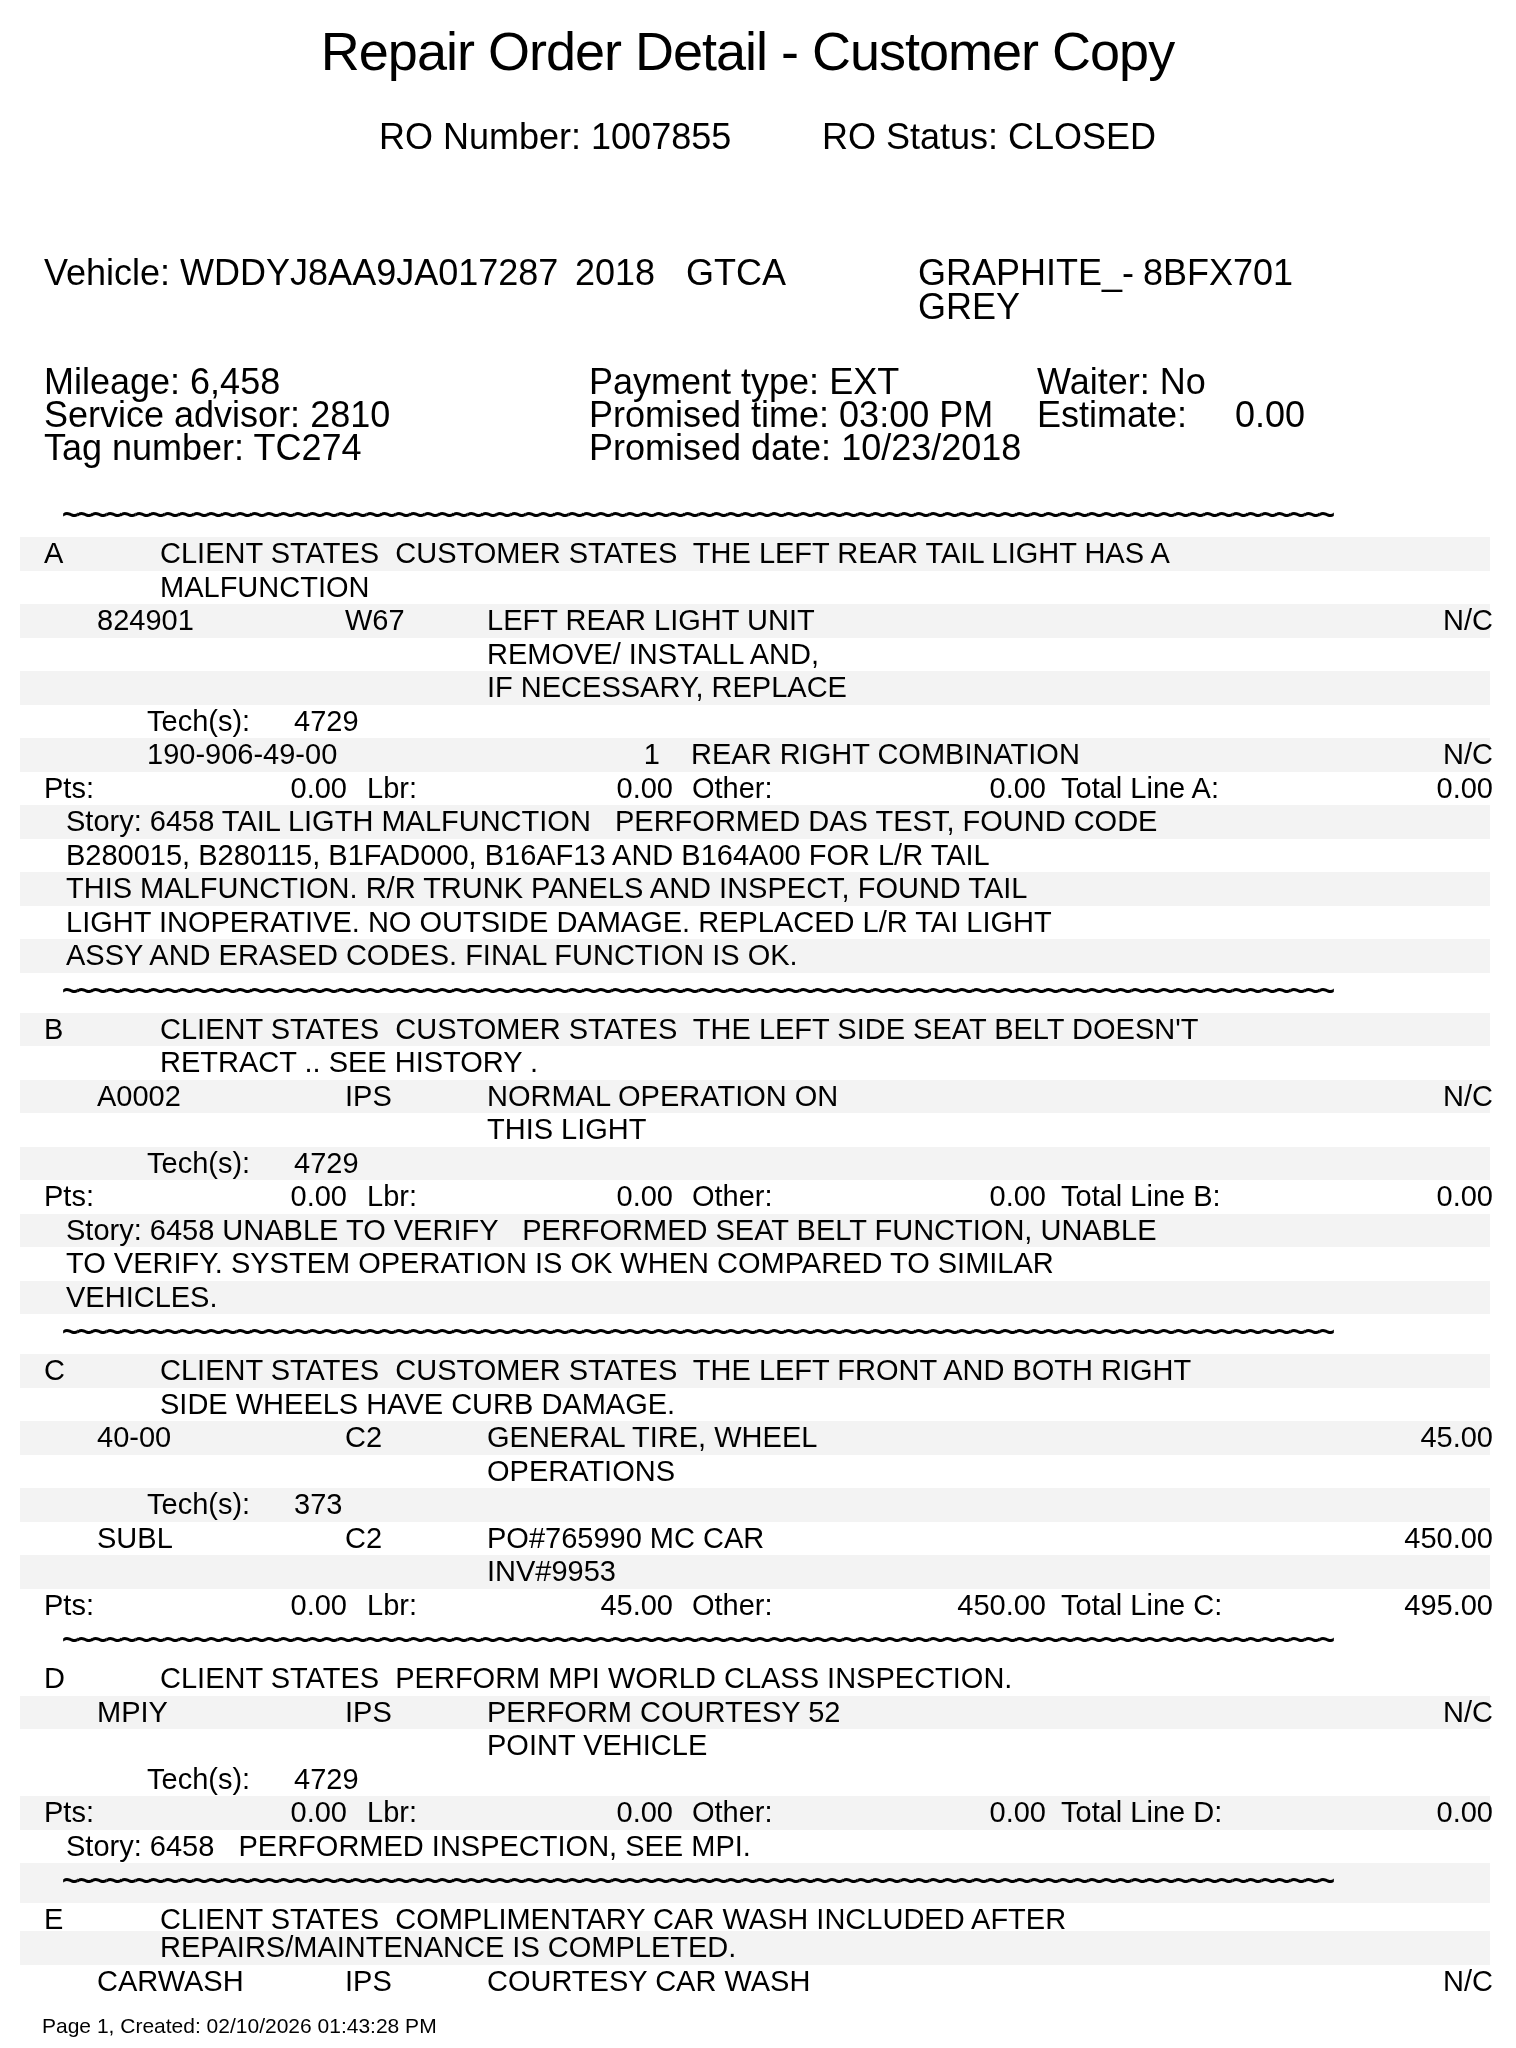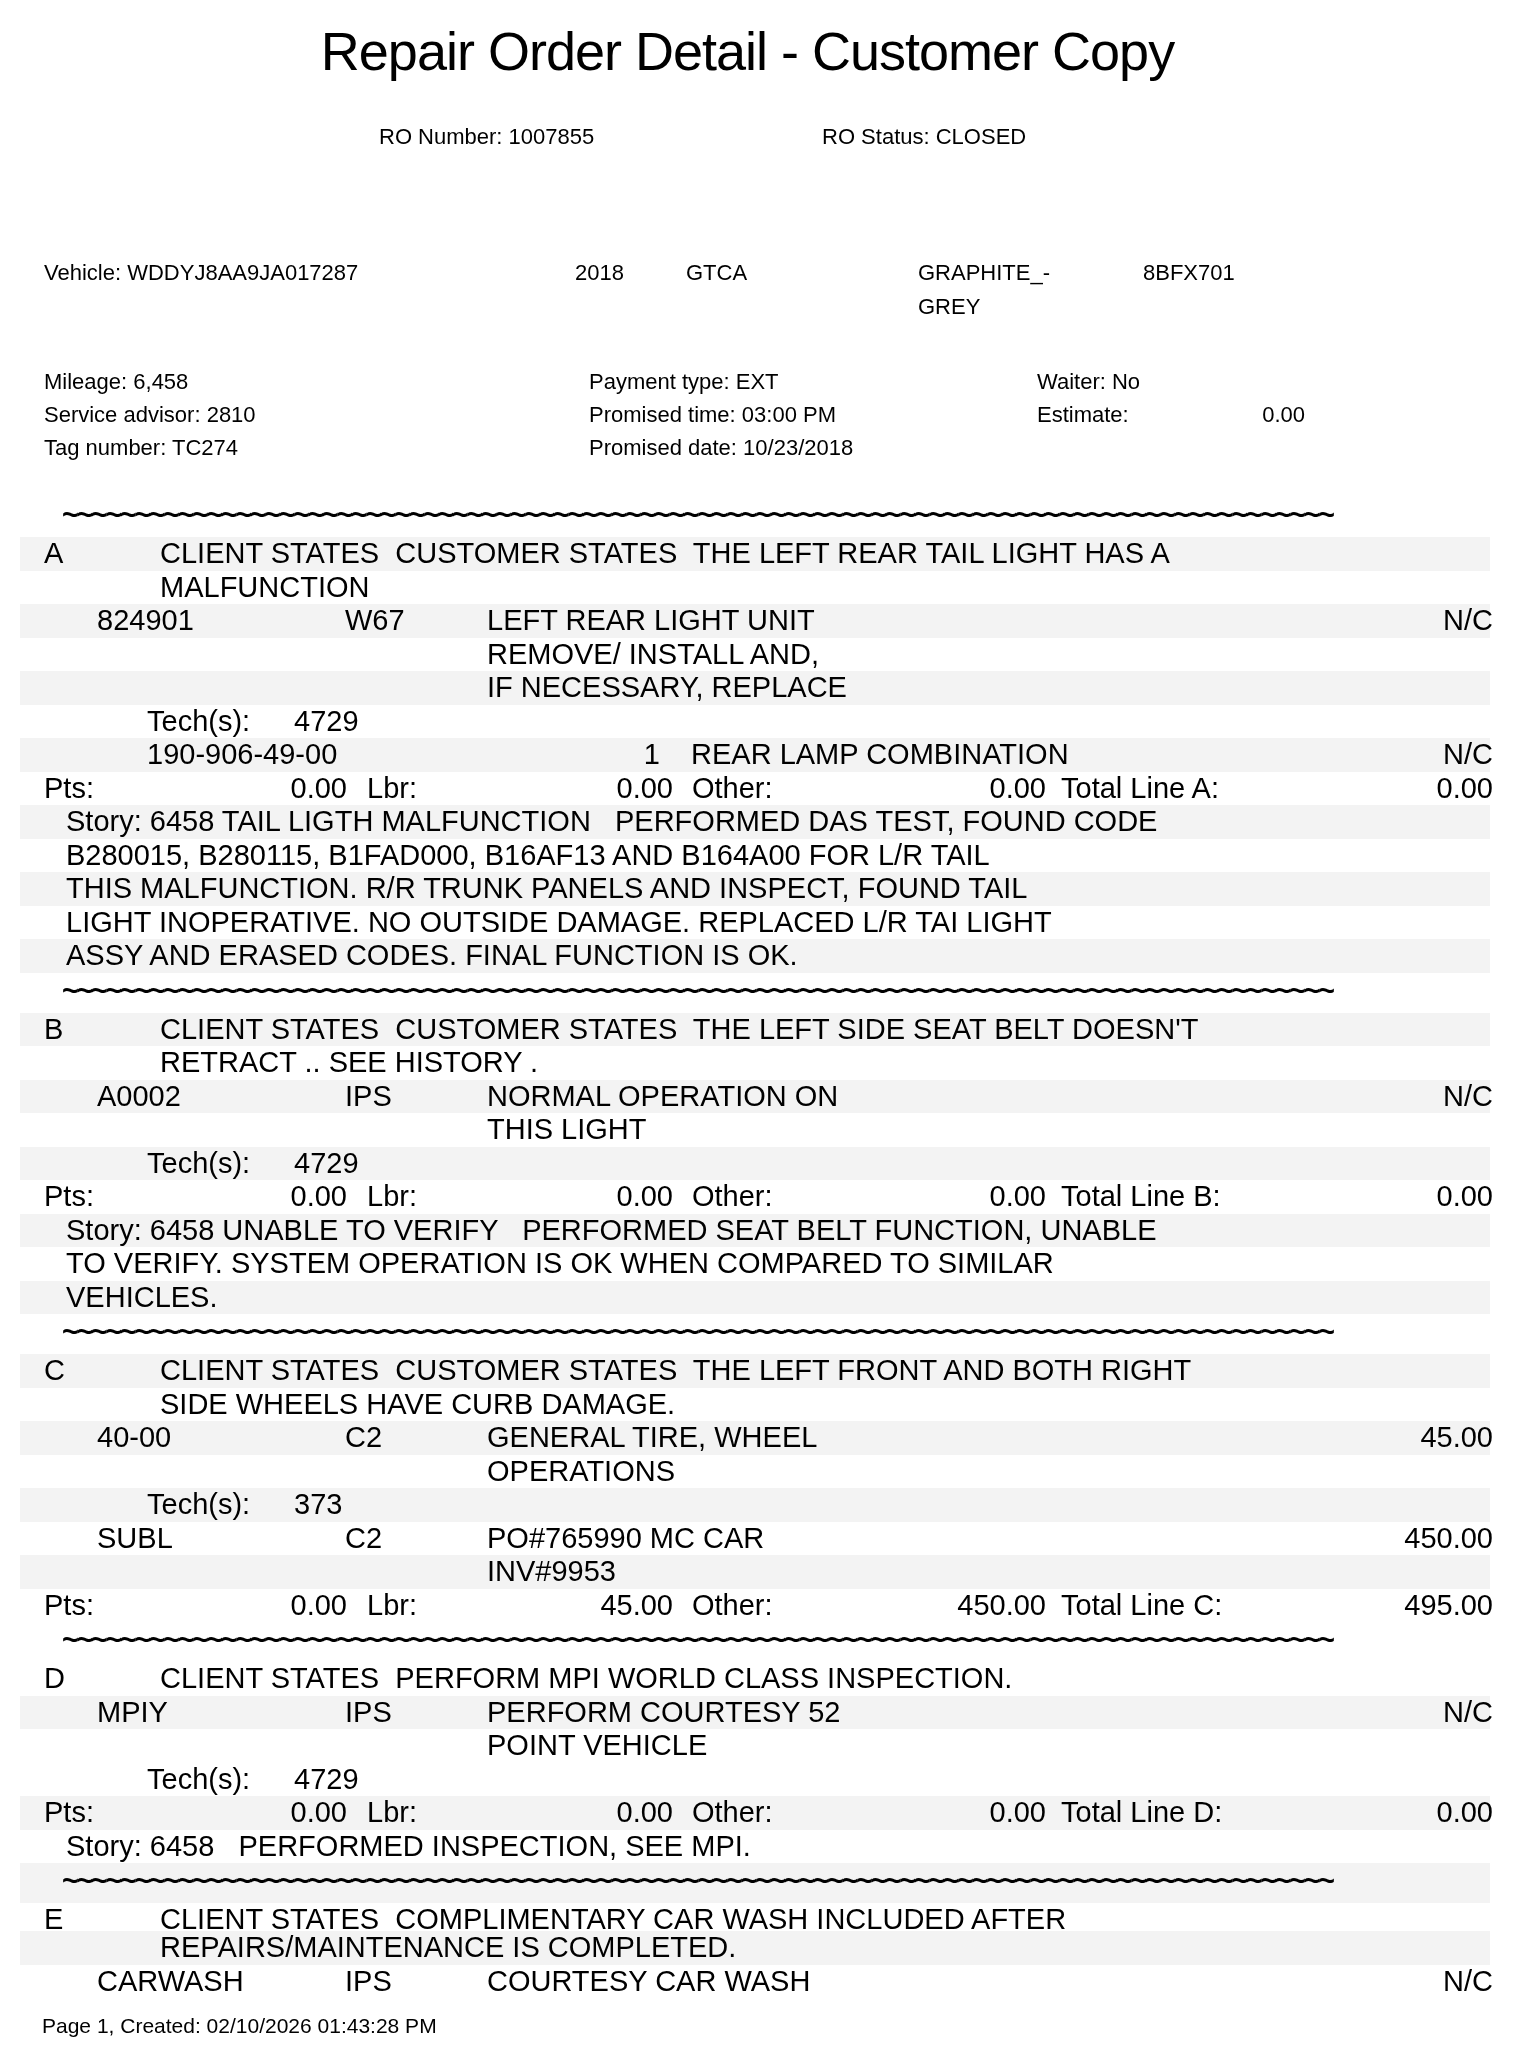--- a/index.html
+++ b/index.html
@@ -15,21 +15,21 @@
   .abs { position: absolute; white-space: pre; }
   .title {
     position: absolute;
     top: 20px; left: 0; width: 1495px;
     text-align: center;
     font-size: 54px;
     letter-spacing: -1px;
     white-space: pre;
   }
   .ro-line span, .veh span, .info-line span { white-space: pre; }
-  .body-font { font-size: 22px; line-height: 34px; }
+  .body-font { font-size: 36px; line-height: 34px; }
 
   
   .flow { position: absolute; top: 497px; left: 0; width: 1516px; }
   .row { position: relative; height: 33.5px; line-height: 33.5px; font-size: 29px; }
   .row.sep { height: 40px; line-height: 34px; }
   .row:nth-child(42) { height: 28px; } 
   .row.shaded::before {
     content: "";
     position: absolute;
     left: 20px; width: 1470px; top: 0; bottom: 0;
@@ -112,21 +112,21 @@
       <div class="row desc shaded">
         <span class="cell c-desc">IF NECESSARY, REPLACE</span>
       </div>
       <div class="row tech">
         <span class="cell c-tech-label">Tech(s):</span>
         <span class="cell c-tech-val">4729</span>
       </div>
       <div class="row opline shaded">
         <span class="cell c-num2">190-906-49-00</span>
         <span class="cell c-qty">1</span>
-        <span class="cell c-desc2">REAR LAMP COMBINATION</span>
+        <span class="cell c-desc2">REAR RIGHT COMBINATION</span>
         <span class="cell c-amt">N/C</span>
       </div>
       <div class="row totals">
         <span class="cell c-pts-label">Pts:</span>
         <span class="cell c-pts-val">0.00</span>
         <span class="cell c-lbr-label">Lbr:</span>
         <span class="cell c-lbr-val">0.00</span>
         <span class="cell c-other-label">Other:</span>
         <span class="cell c-other-val">0.00</span>
         <span class="cell c-total-label">Total Line A:</span>

